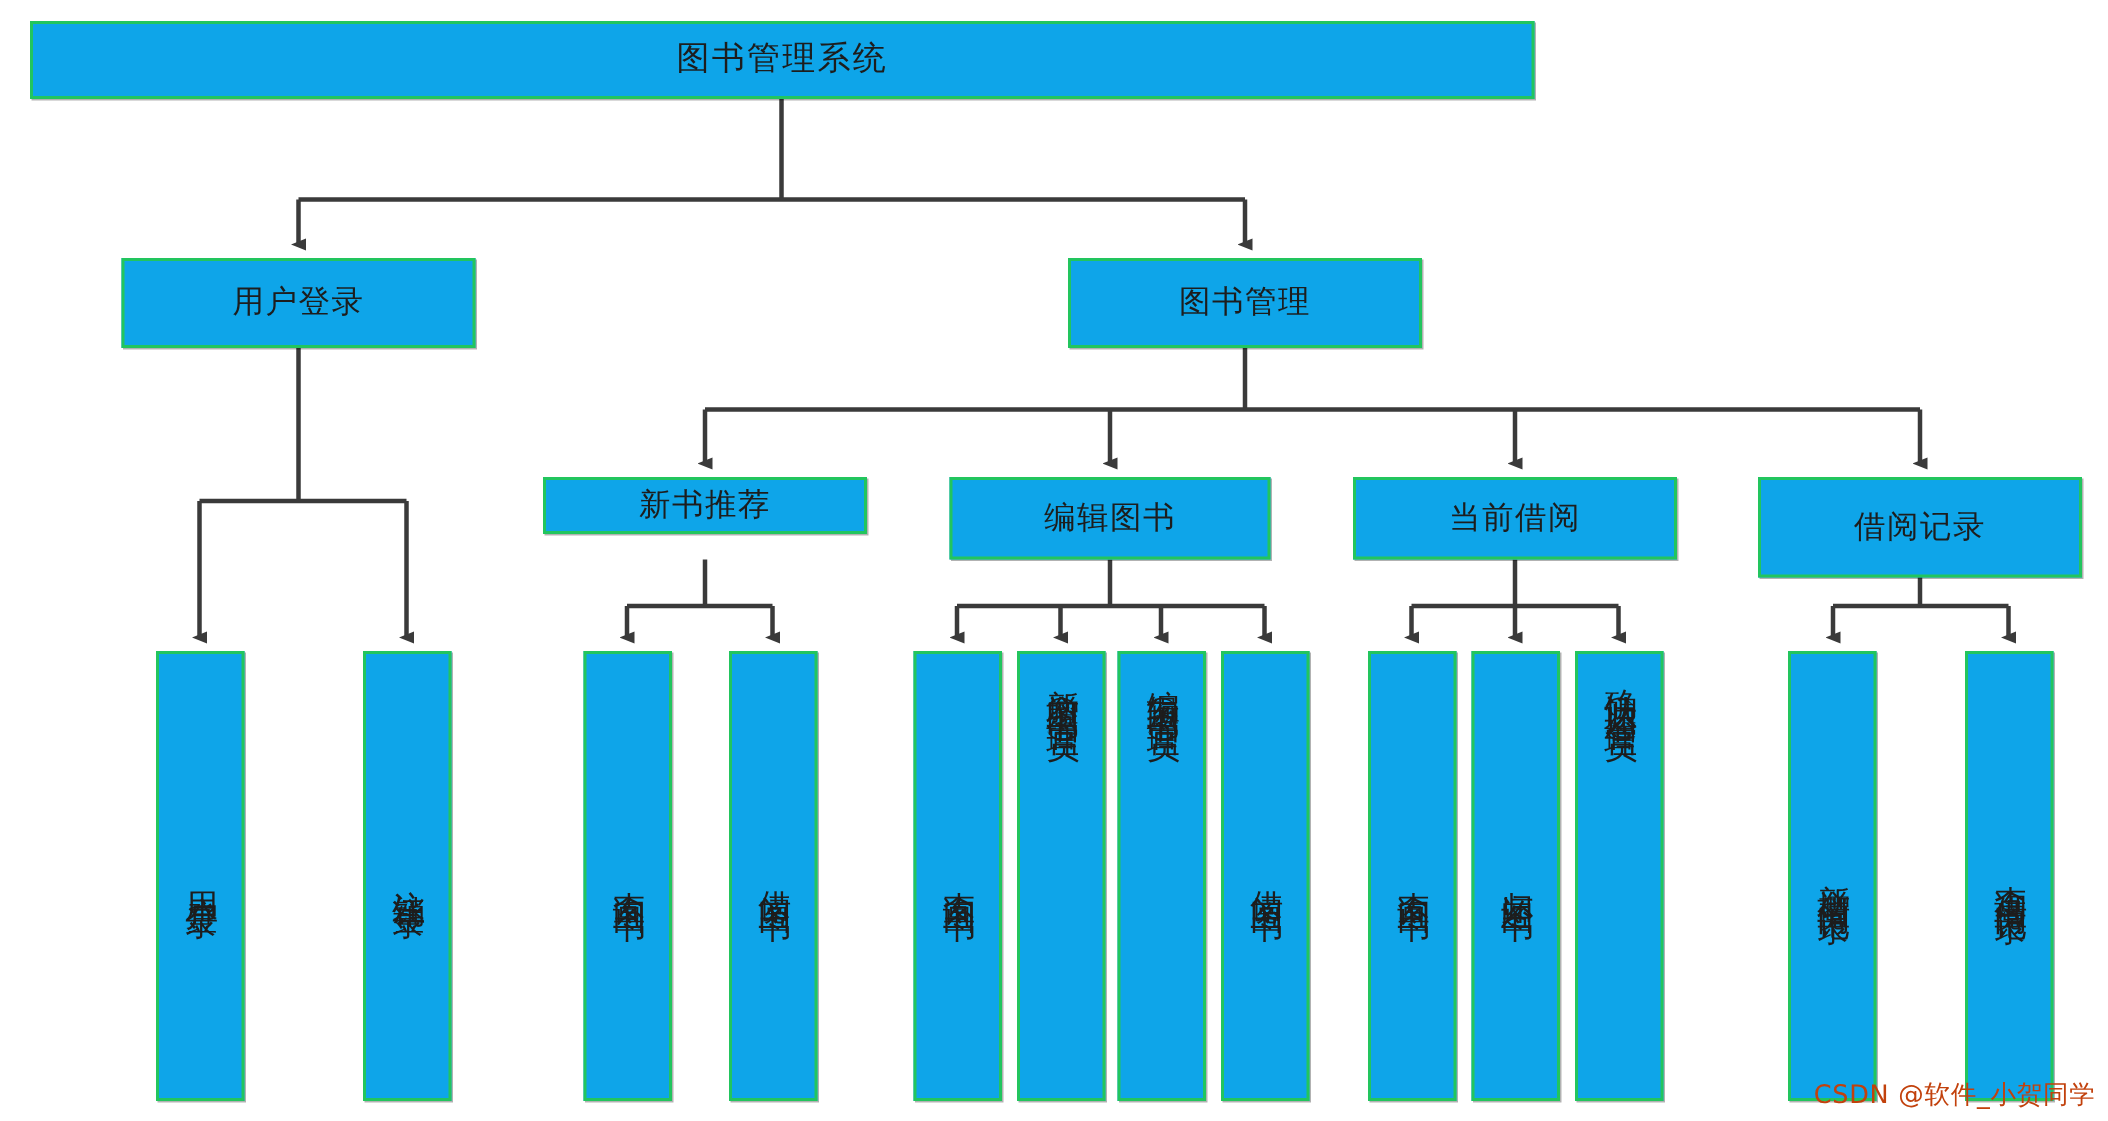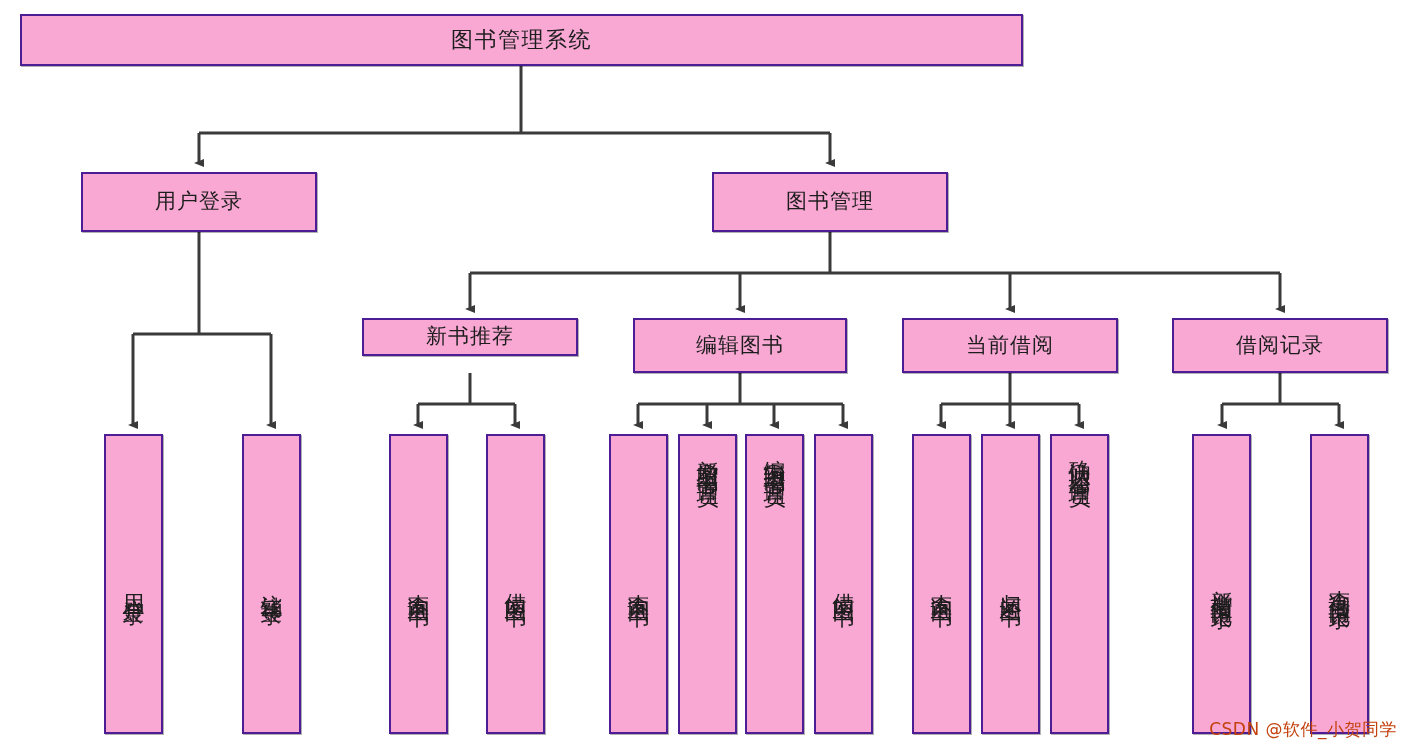--- a/index.html
+++ b/index.html
@@ -9,22 +9,22 @@
     background:#ffffff;
     font-family:"DejaVu Sans","Liberation Sans",sans-serif;
     overflow:hidden;
   }
   #stage{position:relative;width:1405px;height:747px;}
   #wires{position:absolute;left:0;top:0;width:1405px;height:747px;}
 
   .node{
     position:absolute;
     box-sizing:border-box;
-    background:#f9a8d4;
-    border:2px solid #4c1d95;
+    background:#0ea5e9;
+    border:2px solid #22c55e;
     box-shadow:1px 1px 0 rgba(0,0,0,0.30);
     display:flex;
     align-items:center;
     justify-content:center;
     color:#1d1d1d;
   }
   .node .lbl{
     display:block;
     text-align:center;
     line-height:1.12;
@@ -131,21 +131,21 @@
 
   <div class="node h-node" style="left:362px;top:318px;width:216px;height:38px;">
     <span class="lbl">新书推荐</span>
   </div>
   <div class="node h-node" style="left:633px;top:318px;width:214px;height:55px;">
     <span class="lbl">编辑图书</span>
   </div>
   <div class="node h-node" style="left:902px;top:318px;width:216px;height:55px;">
     <span class="lbl">当前借阅</span>
   </div>
-  <div class="node h-node" style="left:1172px;top:318px;width:216px;height:55px;">
+  <div class="node h-node" style="left:1172px;top:318px;width:216px;height:67px;">
     <span class="lbl">借阅记录</span>
   </div>
 
   <div class="node v-node" style="left:104px;top:434px;width:59px;height:300px;">
     <span class="lbl">用户登录</span>
   </div>
   <div class="node v-node" style="left:242px;top:434px;width:59px;height:300px;">
     <span class="lbl">注销登录</span>
   </div>
 

